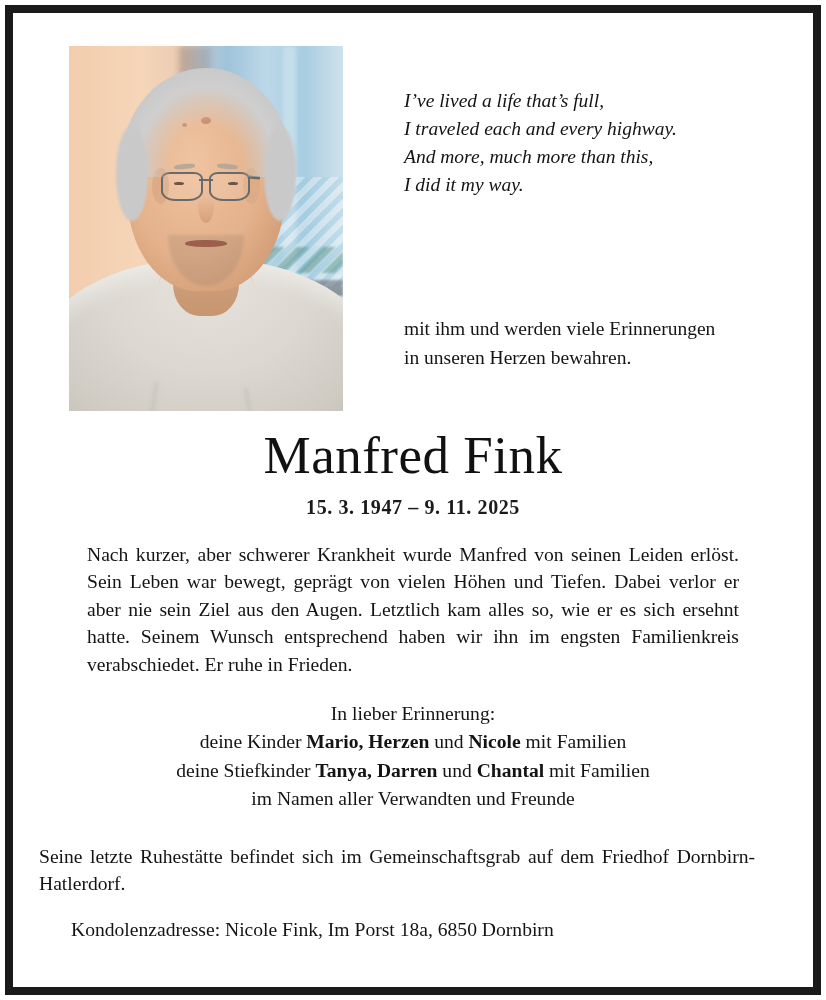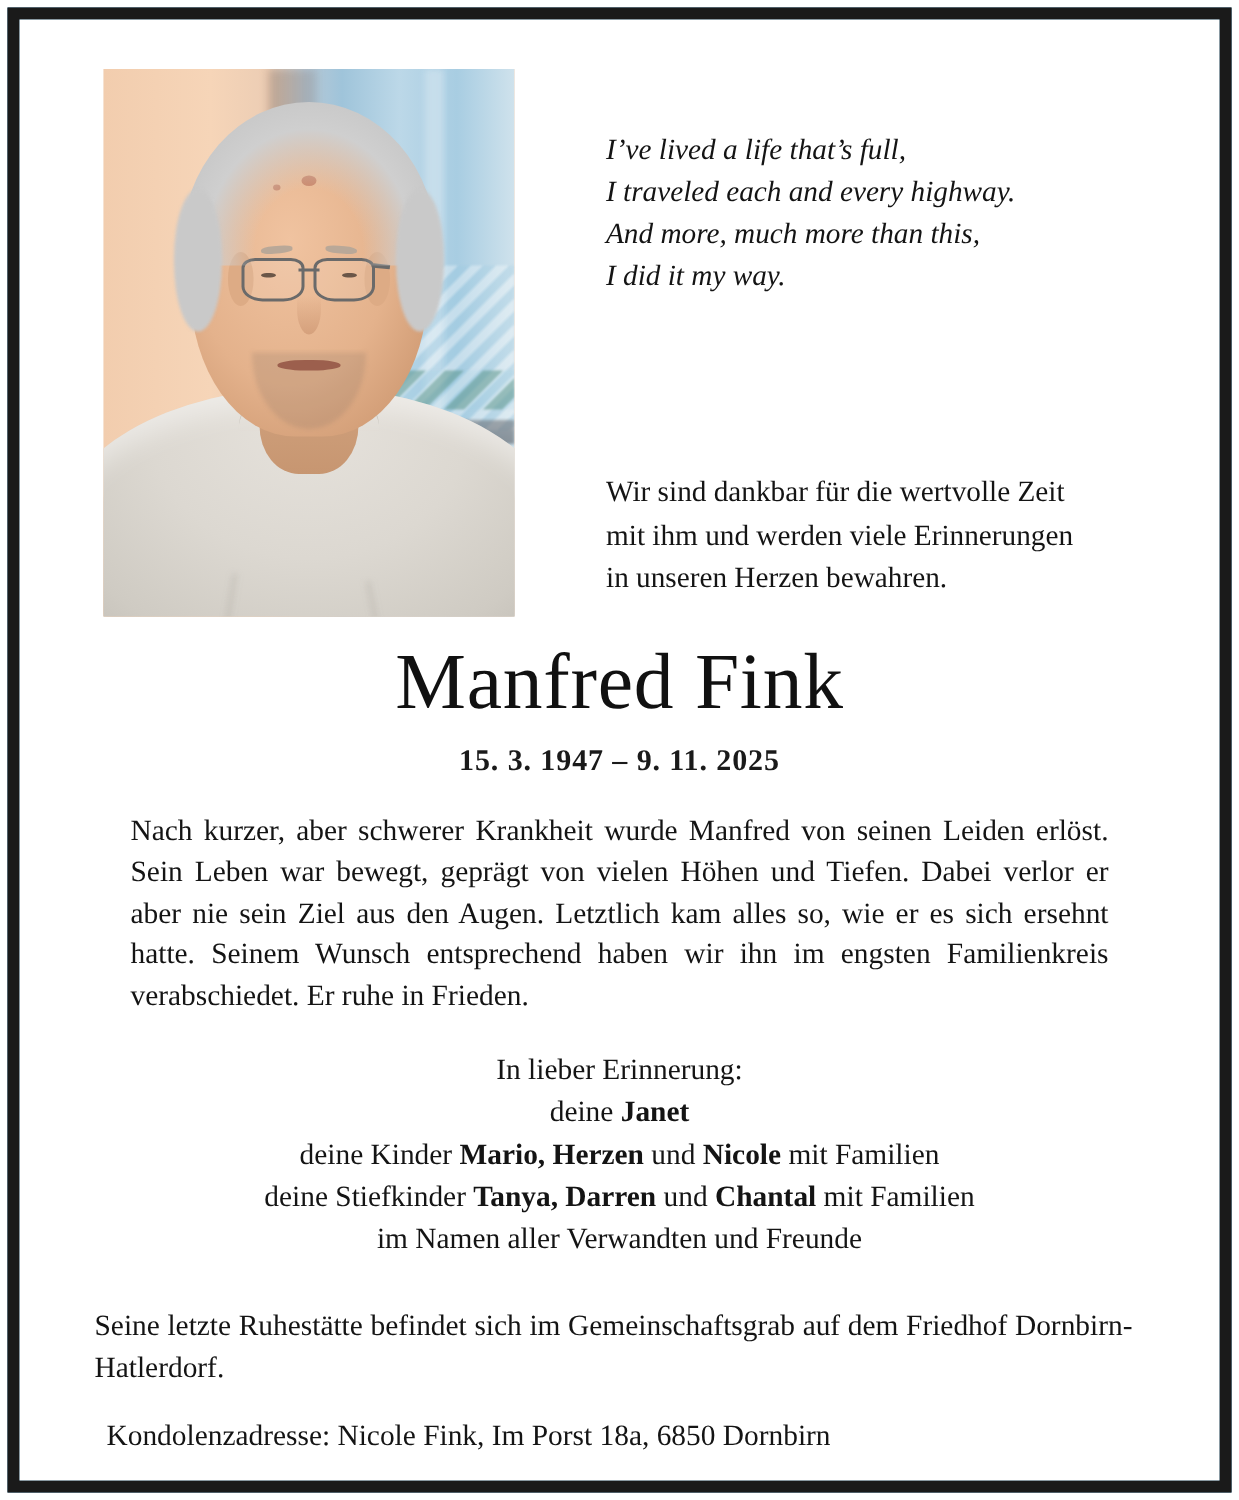--- a/index.html
+++ b/index.html
@@ -20,21 +20,21 @@
     background: #ffffff;
     padding: 5px;
     overflow: hidden;
   }
 
   .frame {
     box-sizing: border-box;
     width: 100%;
     height: 100%;
     border: 8px solid #1a1a1a;
-    background: #0c4a6e;
+    background: #ec4899;
     position: relative;
   }
 
   .inner {
     box-sizing: border-box;
     width: 100%;
     height: 100%;
     background: #ffffff;
     padding: 6px;
     position: relative;
@@ -377,21 +377,21 @@
     margin-top: 22px;
     text-align: center;
     font-size: 19.6px;
     line-height: 1.44;
     color: #141414;
   }
   .memory div { white-space: nowrap; }
   .memory b { font-weight: bold; }
 
   .resting {
-    margin: 30px 52px 0 44px;
+    margin: 30px 52px 0 20px;
     font-size: 19.6px;
     line-height: 1.4;
     text-align: justify;
     color: #141414;
   }
   .resting p { margin: 0; }
 
   .condolence {
     margin: 21px 52px 0 52px;
     font-size: 19.6px;
@@ -449,38 +449,36 @@
         </div>
 
         <div class="quote">
           <div>I’ve lived a life that’s full,</div>
           <div>I traveled each and every highway.</div>
           <div>And more, much more than this,</div>
           <div>I did it my way.</div>
         </div>
 
         <div class="gratitude">
-          <div>Wir sind dankbar für die wertvolle Zeit</div>
           <div>mit ihm und werden viele Erinnerungen</div>
           <div>in unseren Herzen bewahren.</div>
         </div>
 
       </div>
 
       <div class="name">Manfred Fink</div>
       <div class="dates">15. 3. 1947 – 9. 11. 2025</div>
 
       <div class="body-block">
         <p>Nach kurzer, aber schwerer Krankheit wurde Manfred von seinen Leiden erlöst. Sein Leben war bewegt, geprägt von vielen Höhen und Tiefen. Dabei verlor er aber nie sein Ziel aus den Augen. Letztlich kam alles so, wie er es sich ersehnt hatte. Seinem Wunsch entsprechend haben wir ihn im engsten Familienkreis verabschiedet. Er ruhe in Frieden.</p>
       </div>
 
 
       <div class="memory">
         <div>In lieber Erinnerung:</div>
-        <div><span>deine </span><b>Janet</b></div>
         <div><span>deine Kinder </span><b>Mario, Herzen</b><span> und </span><b>Nicole</b><span> mit Familien</span></div>
         <div><span>deine Stiefkinder </span><b>Tanya, Darren</b><span> und </span><b>Chantal</b><span> mit Familien</span></div>
         <div>im Namen aller Verwandten und Freunde</div>
       </div>
 
       <div class="resting">
         <p>Seine letzte Ruhestätte befindet sich im Gemeinschaftsgrab auf dem Friedhof Dornbirn-Hatlerdorf.</p>
       </div>
 
       <div class="condolence">Kondolenzadresse: Nicole Fink, Im Porst 18a, 6850 Dornbirn</div>

